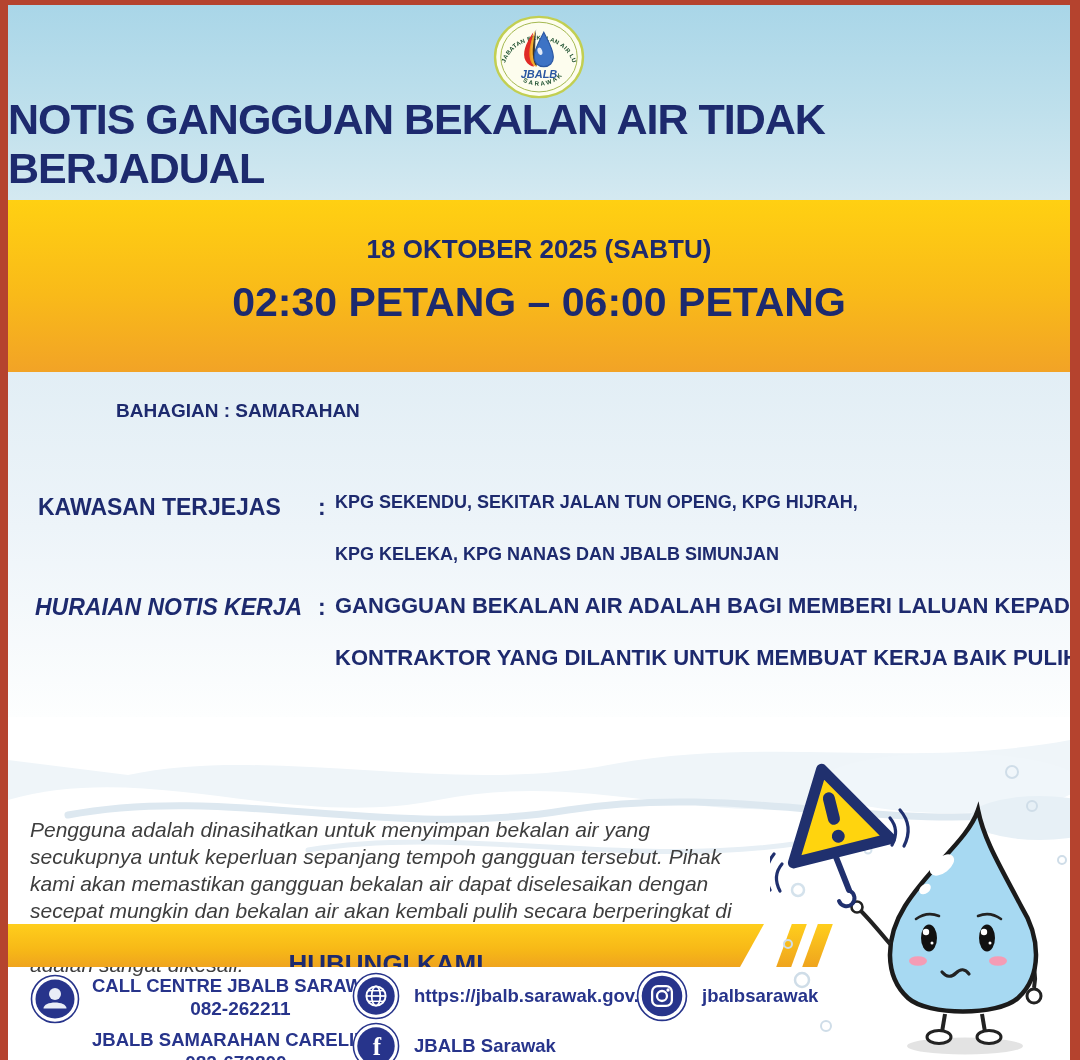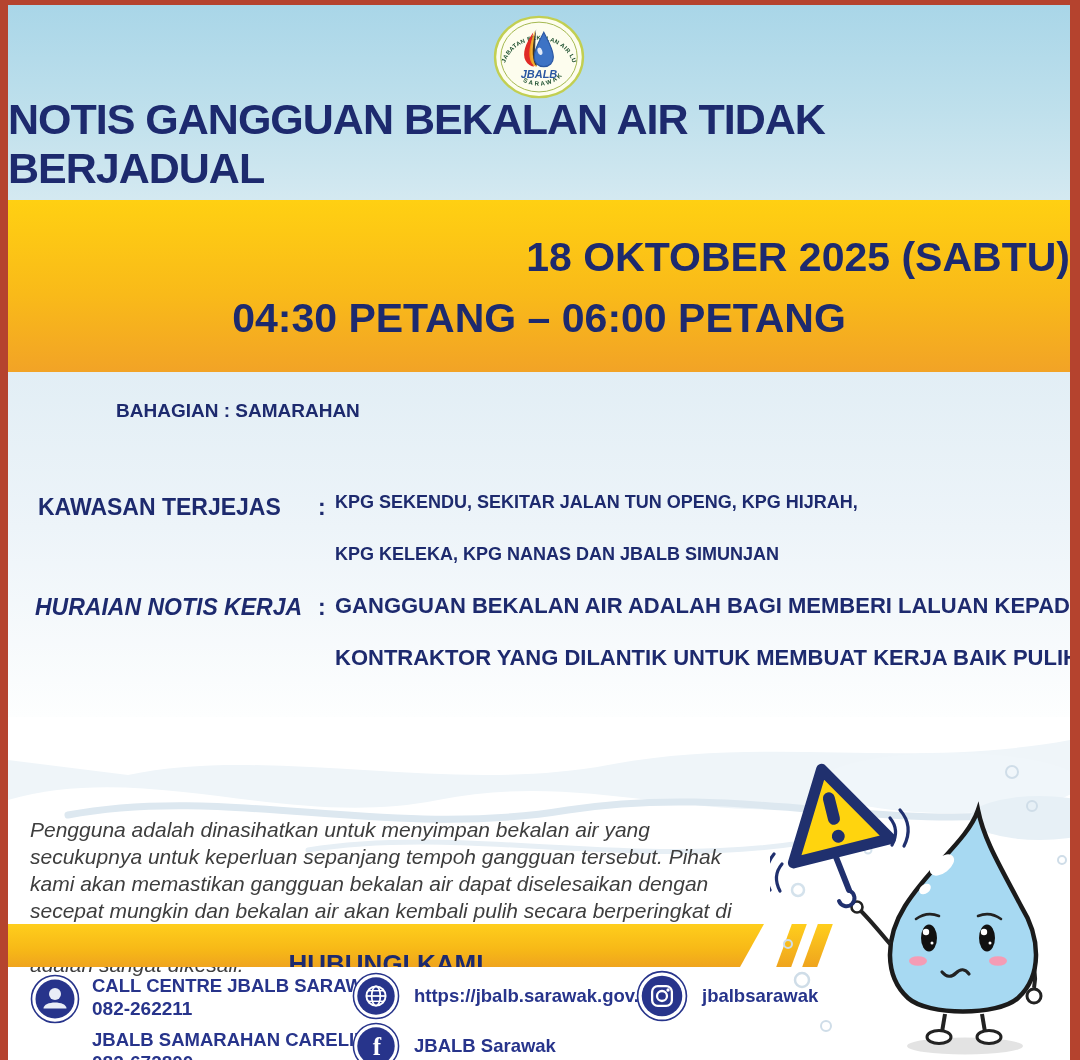--- a/index.html
+++ b/index.html
@@ -24,21 +24,21 @@
     text-align:left;font-size:43px;font-weight:bold;color:#1d2a6e;
     letter-spacing:-1px;
   }
 
   
   .schedule{
     position:absolute;left:8px;top:200px;width:1062px;height:172px;
     background:linear-gradient(180deg,#ffd012 0%,#f9ba19 55%,#f2a326 100%);
     text-align:center;color:#1d2a6e;font-weight:bold;
   }
-  .schedule .line1{margin-top:34px;font-size:41px;text-align:right;}
+  .schedule .line1{margin-top:34px;font-size:26px;}
   .schedule .line2{margin-top:14px;font-size:41px;}
 
   
   .midsec{
     position:absolute;left:8px;top:372px;width:1062px;height:345px;
     background:linear-gradient(180deg,#e2eef5 0%,#edf4f9 45%,#fdfefe 100%);
   }
   .loc{position:absolute;top:28px;font-size:19px;font-weight:bold;color:#1d2a6e;text-align:center;}
   .loc.bahagian{left:108px;}
   .loc.daerah{left:632px;}
@@ -70,21 +70,21 @@
     transform:skewX(-20deg);
   }
   .stripe.s1{left:784px;}
   .stripe.s2{left:810px;}
 
   
   .footer-text{font-weight:bold;color:#27348b;line-height:23px;}
   .contact-item{position:absolute;z-index:8;}
   .ci-icon{position:absolute;}
   .lbl{font-size:18.5px;}
-  .phone{font-size:19px;}
+  .phone{font-size:19px;text-align:center;}
 
   
   .mascot{position:absolute;left:770px;top:748px;width:312px;height:312px;z-index:10;}
 </style>
 </head>
 <body>
 
 <div class="poster">
 
   <div class="header">
@@ -106,21 +106,21 @@
       <path d="M47,15 C43,30 42,44 46,52 L48,53 C45,44 46,30 47,15 Z" fill="#22201e" opacity="0.85"></path>
       <path d="M55,18 C50,28 45,36 45,44 C45,50 49,54 55,54 C61,54 65,50 65,44 C65,36 60,28 55,18 Z" fill="#3d73c5" stroke="#2a57a2" stroke-width="1.2"></path>
       <ellipse cx="51" cy="38" rx="2.4" ry="4" fill="#ffffff" opacity="0.85" transform="rotate(-18 51 38)"></ellipse>
       <text x="50" y="66" text-anchor="middle" font-size="11.5" font-weight="bold" font-style="italic" fill="#2a57a2">JBALB</text>
     </svg>
     <div class="title">NOTIS GANGGUAN BEKALAN AIR TIDAK BERJADUAL</div>
   </div>
 
   <div class="schedule">
     <div class="line1">18 OKTOBER 2025 (SABTU)</div>
-    <div class="line2">04:30 PETANG  – 06:00 PETANG</div>
+    <div class="line2">02:30 PETANG  – 06:00 PETANG</div>
   </div>
 
   <div class="midsec">
     <div class="loc bahagian">BAHAGIAN : SAMARAHAN</div>
 
     <div class="dlabel" style="left:30px;top:122px;">KAWASAN TERJEJAS</div>
     <div class="dcolon" style="left:310px;top:122px;">:</div>
     <div class="dline" style="left:327px;top:120px;">KPG SEKENDU, SEKITAR JALAN TUN OPENG, KPG HIJRAH,</div>
     <div class="dline" style="left:327px;top:172px;">KPG KELEKA, KPG NANAS DAN JBALB SIMUNJAN</div>
 

